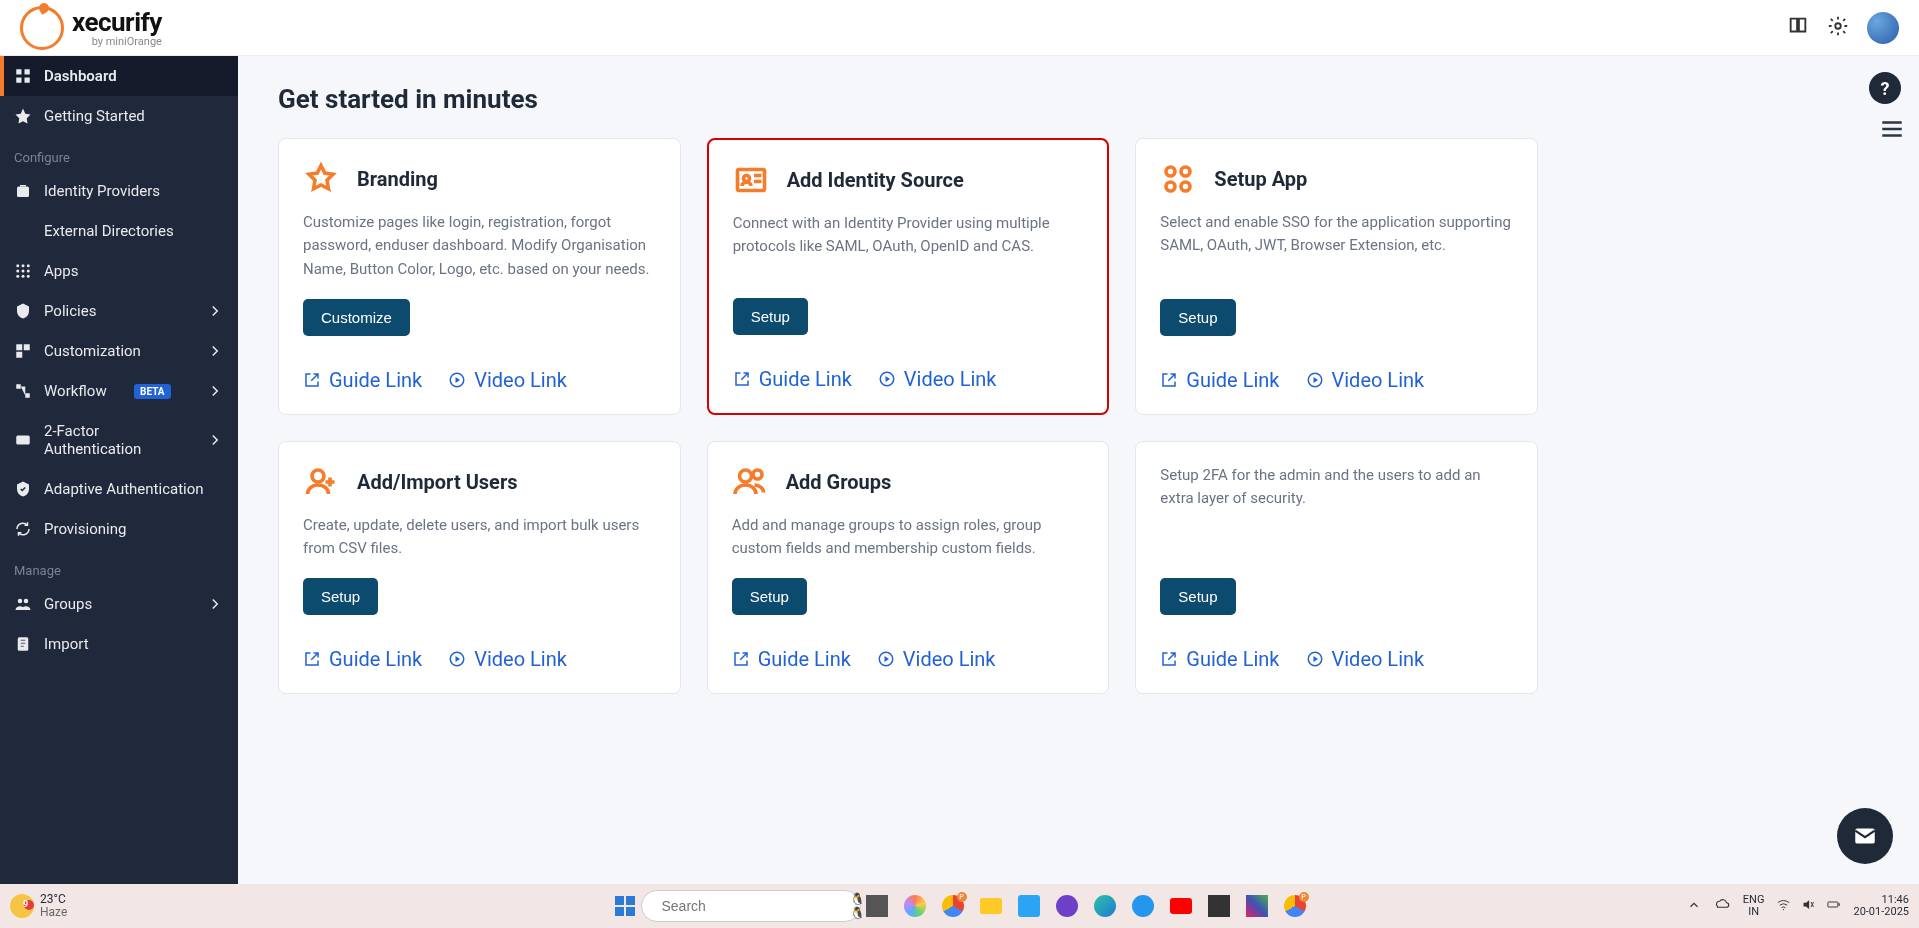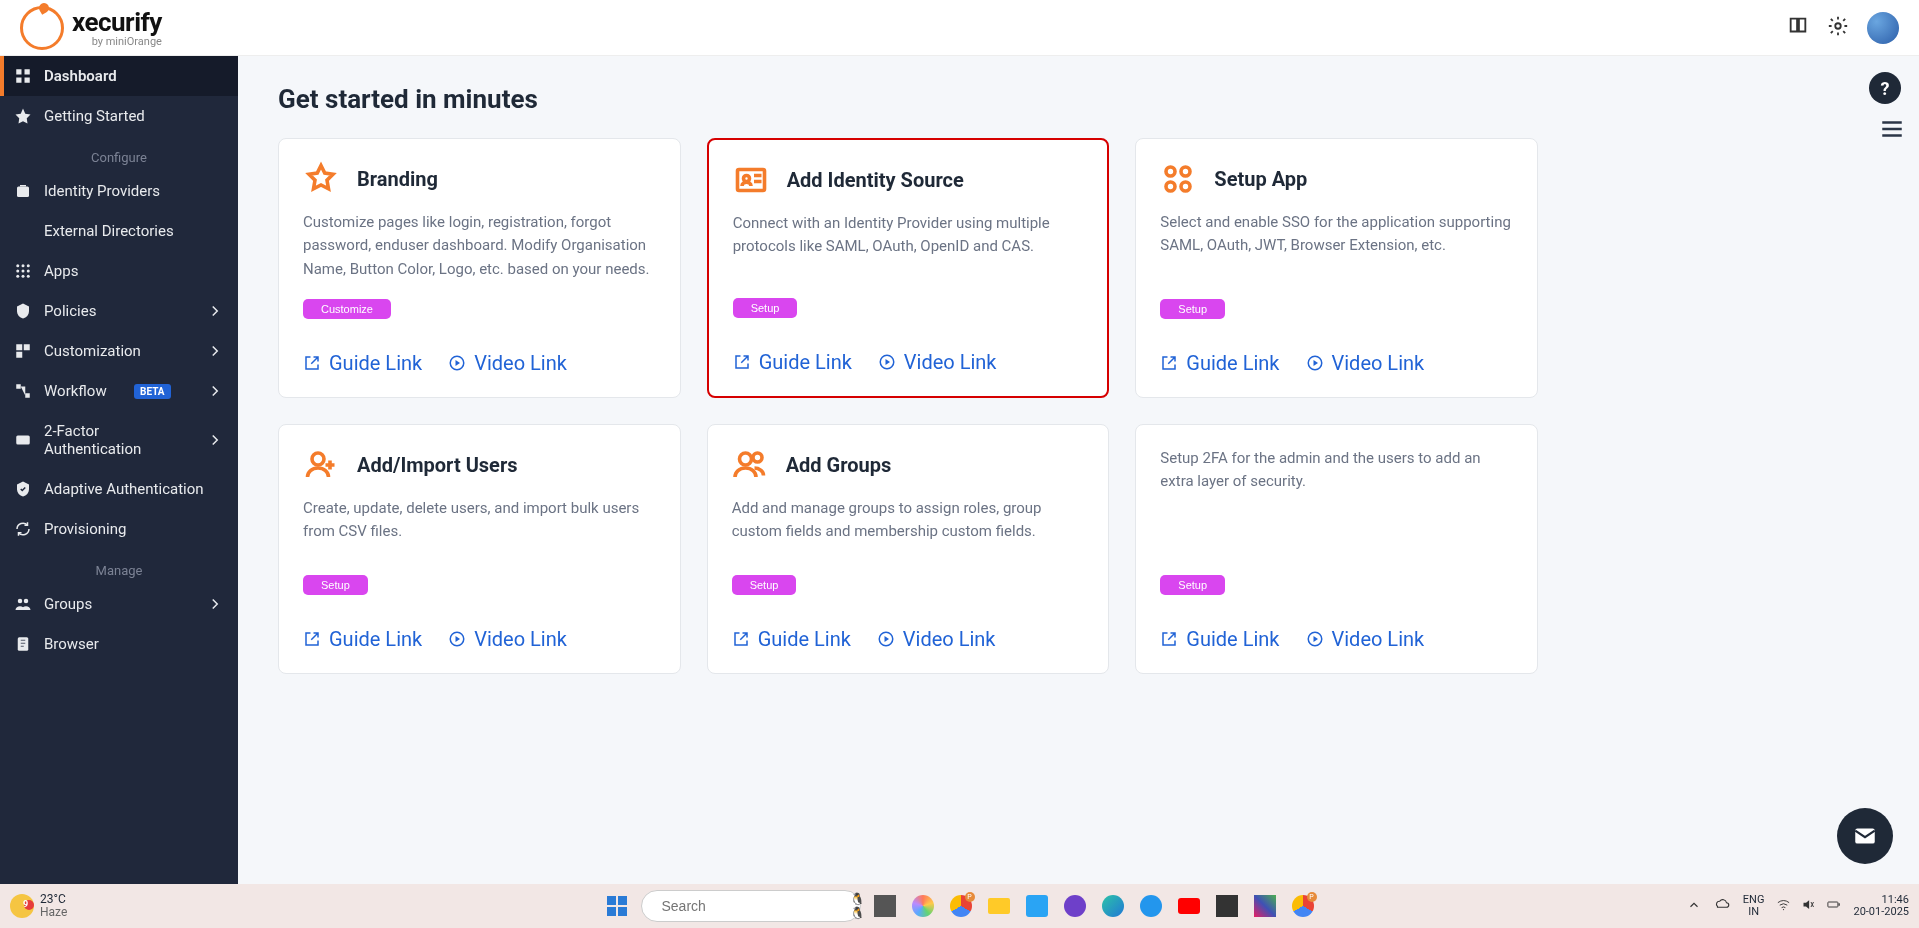--- a/index.html
+++ b/index.html
@@ -16,56 +16,56 @@
 .top-right { display:flex; align-items:center; gap:18px;}
 .top-right svg { width:22px; height:22px; fill:#333; }
 .avatar { width:32px; height:32px; border-radius:50%; background: radial-gradient(circle at 30% 30%, #6aa6e0, #2b5da8); }
 
 
 .sidebar { position:absolute; top:56px; left:0; width:238px; bottom:32px; background:#20283b; color:#e8eaed; overflow-y:auto; }
 .sidebar::-webkit-scrollbar{width:6px;} .sidebar::-webkit-scrollbar-thumb{background:#555;}
 .side-item { display:flex; align-items:center; padding: 11px 14px; font-size:15px; cursor:pointer; gap:12px; position:relative;}
 .side-item.active { background:#151b2a; border-left:4px solid #f47c2b; padding-left:10px; font-weight:600;}
 .side-item svg { width:18px; height:18px; fill:#e8eaed; flex-shrink:0;}
-.side-section { font-size:13px; color:#7b8294; padding:14px 25px 6px;text-align:center;}
+.side-section { font-size:13px; color:#7b8294; padding:14px 14px 6px;}
 .chevron { margin-left:auto; width:14px; height:14px;}
 .beta-badge { background:#2163d6; color:#fff; font-size:10px; font-weight:700; padding:2px 6px; border-radius:3px; margin-left:auto; margin-right:8px;}
 
 
 .main { position:absolute; top:56px; left:238px; right:0; bottom:44px; overflow:auto; padding:28px 40px;}
 .page-title { font-size:26px; font-weight:700; color:#1f2937; margin-bottom:24px;}
 .cards { display:grid; grid-template-columns: repeat(3, 1fr); gap:26px; max-width: 1260px;}
 .card { background:#fff; border:1px solid #e4e7eb; border-radius:8px; padding:22px 24px; display:flex; flex-direction:column; min-height:250px;}
 .card.highlight { border:2px solid #d60000; }
 .card-head { display:flex; align-items:center; gap:18px; margin-bottom:14px;}
 .card-icon { width:36px; height:36px; color:#f47c2b; }
 .card-icon svg { width:36px; height:36px; fill:none; stroke:#f47c2b; stroke-width:2.4;}
 .card-title { font-size:20px; font-weight:700; color:#1f2937;}
 .card-desc { font-size:15px; color:#6b7384; line-height:1.55; flex-grow:0;}
 .card-spacer { flex-grow:1; }
-.card-btn { background:#d946ef; color:#fff; border:none; padding:4px 18px; font-size:11px; border-radius:5px; cursor:pointer; align-self:flex-start; margin-top:18px; font-weight:500;}
+.card-btn { background:#0c4a6e; color:#fff; border:none; padding:10px 18px; font-size:15px; border-radius:5px; cursor:pointer; align-self:flex-start; margin-top:18px; font-weight:500;}
 .card-links { display:flex; gap:26px; margin-top:20px; padding-top:12px; }
 .card-link { color:#2163d6; font-size:20px; text-decoration:none; display:flex; align-items:center; gap:8px; cursor:pointer;}
 .card-link svg { width:18px; height:18px; fill:none; stroke:#2163d6; stroke-width:2;}
 
 
 .help-fab { position:absolute; top:72px; right:18px; width:32px; height:32px; border-radius:50%; background:#1f2937; color:#fff; display:flex; align-items:center; justify-content:center; font-weight:700; font-size:18px; cursor:pointer;}
 .menu-fab { position:absolute; top:116px; right:14px; cursor:pointer;}
 .menu-fab svg{width:26px;height:26px; fill:#2b3647;}
 .mail-fab { position:absolute; bottom:64px; right:26px; width:56px; height:56px; border-radius:50%; background:#1f2937; display:flex; align-items:center; justify-content:center; cursor:pointer;}
 .mail-fab svg{width:26px;height:26px; fill:#fff;}
 
 
 .taskbar { position:absolute; bottom:0; left:0; right:0; height:44px; background:#f2e7e5; display:flex; align-items:center; padding:0 10px; gap:8px; font-size:12px;}
 .weather { display:flex; align-items:center; gap:6px;}
 .weather-icon { width:24px; height:24px; background:#f5c542; border-radius:50%; position:relative;}
 .weather-icon::after{content:""; position:absolute; width:10px; height:10px; background:#e63c3c; border-radius:50%; top:6px; left:14px; font-size:8px;}
 .weather-badge{position:absolute; top:5px; left:13px; color:#fff; font-size:9px; font-weight:700; z-index:2;}
 .weather-text { display:flex; flex-direction:column; line-height:1.1;}
-.tb-center { position:absolute; left:50%; transform:translateX(-50%); display:flex; align-items:center; gap:8px;}
+.tb-center { position:absolute; left:50%; transform:translateX(-50%); display:flex; align-items:center; gap:0;}
 .tb-start { width:32px; height:32px; display:flex; align-items:center; justify-content:center;}
 .tb-start-grid{display:grid;grid-template-columns:1fr 1fr;gap:2px;width:20px;height:20px;}
 .tb-start-grid div{background:#2a7bd6;}
 .tb-search { width:220px; height:32px; background:#fff; border-radius:16px; display:flex; align-items:center; padding:0 12px; gap:8px; border:1px solid #ccc;}
 .tb-search input{border:none; outline:none; font-size:14px; flex:1; background:transparent;}
 .tb-icons { display:flex; gap:6px; align-items:center;}
 .tb-icon { width:32px; height:32px; border-radius:4px; display:flex; align-items:center; justify-content:center; font-size:16px;}
 .tb-right { margin-left:auto; display:flex; align-items:center; gap:12px;}
 .tb-lang { display:flex; flex-direction:column; align-items:center; line-height:1.1; font-size:11px;}
 .tb-time { display:flex; flex-direction:column; align-items:flex-end; line-height:1.1; font-size:11px;}
@@ -221,21 +221,21 @@
     <span>Groups</span>
     <svg class="chevron" viewBox="0 0 24 24">
         <path d="M9 6l6 6-6 6" fill="none" stroke="#e8eaed" stroke-width="2"></path>
       </svg>
   </div>
   <div class="side-item">
     <svg viewBox="0 0 24 24">
         <rect x="5" y="3" width="14" height="18" rx="2"></rect>
         <path d="M9 7h6M9 11h6M9 15h4" stroke="#20283b"></path>
       </svg>
-    <span>Browser</span>
+    <span>Import</span>
   </div>
 </div>
 
 <div class="main">
   <h1 class="page-title">Get started in minutes</h1>
   <div class="cards" id="cards">
       <div class="card">
     <div class="card-head">
       <div class="card-icon"><svg viewBox="0 0 24 24">
               <path d="M12 3l2.5 5 5.5.8-4 4 1 5.7L12 16l-5 2.5 1-5.7-4-4 5.5-.8z"></path>

